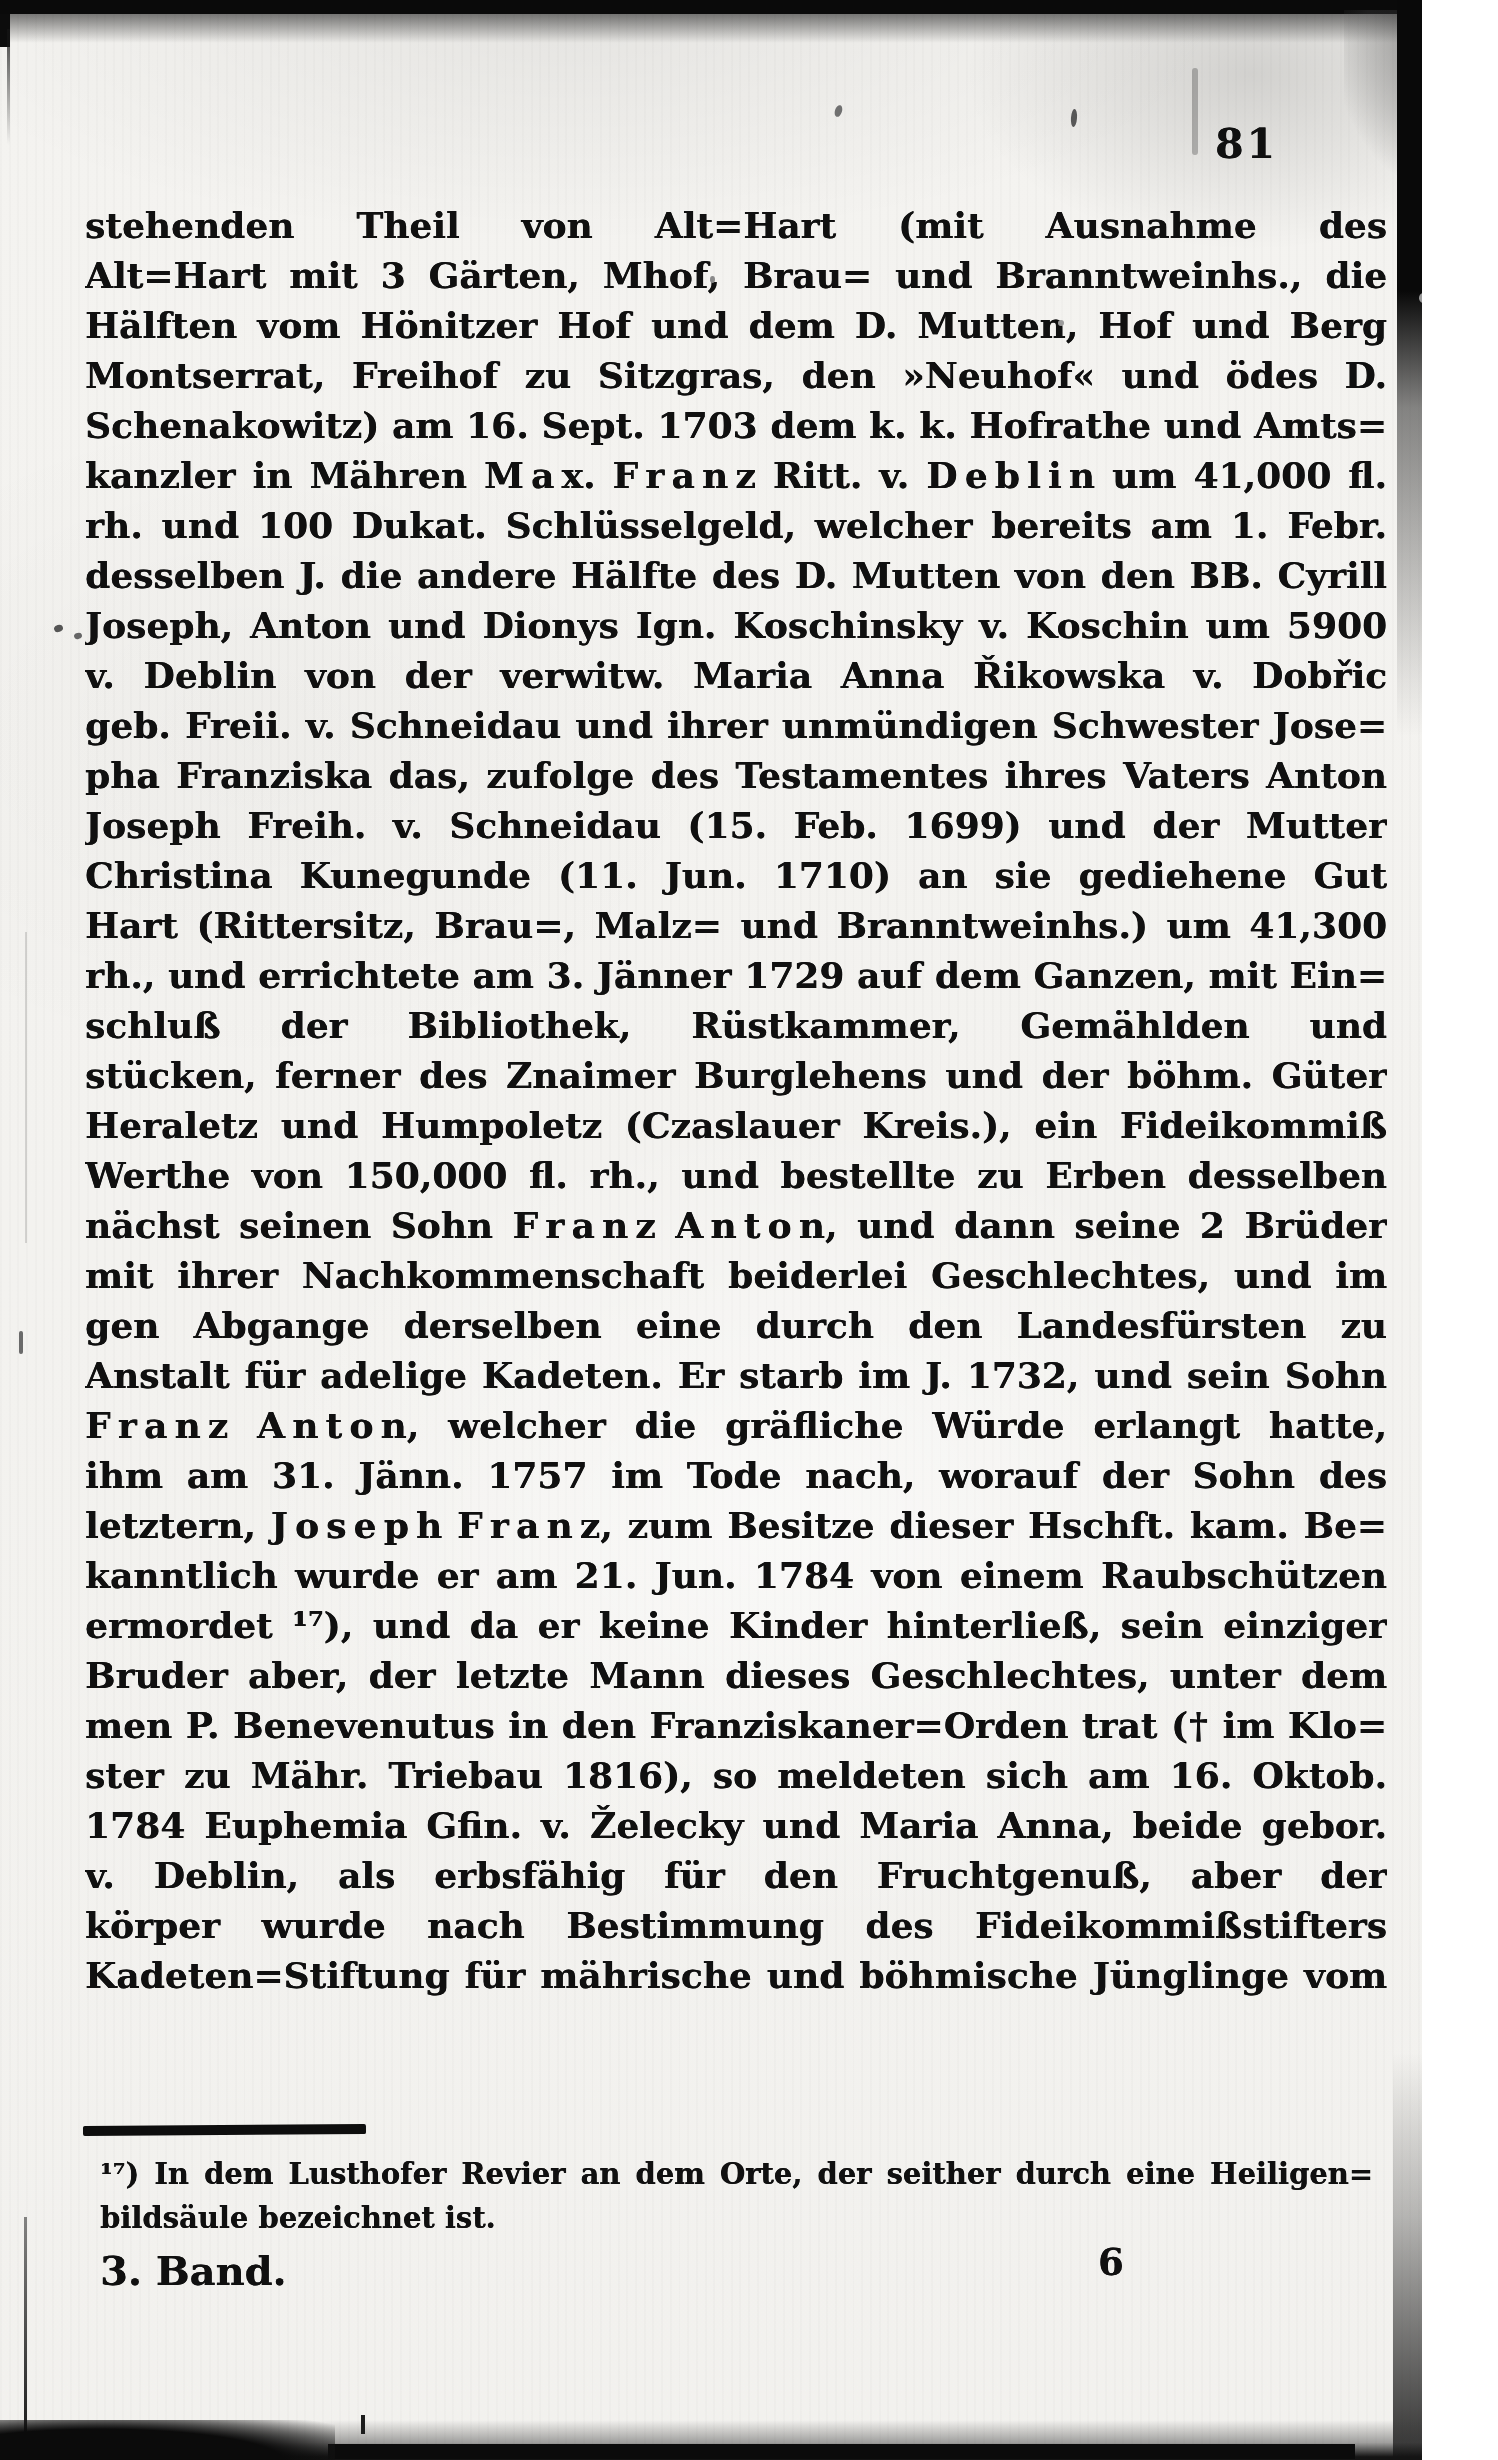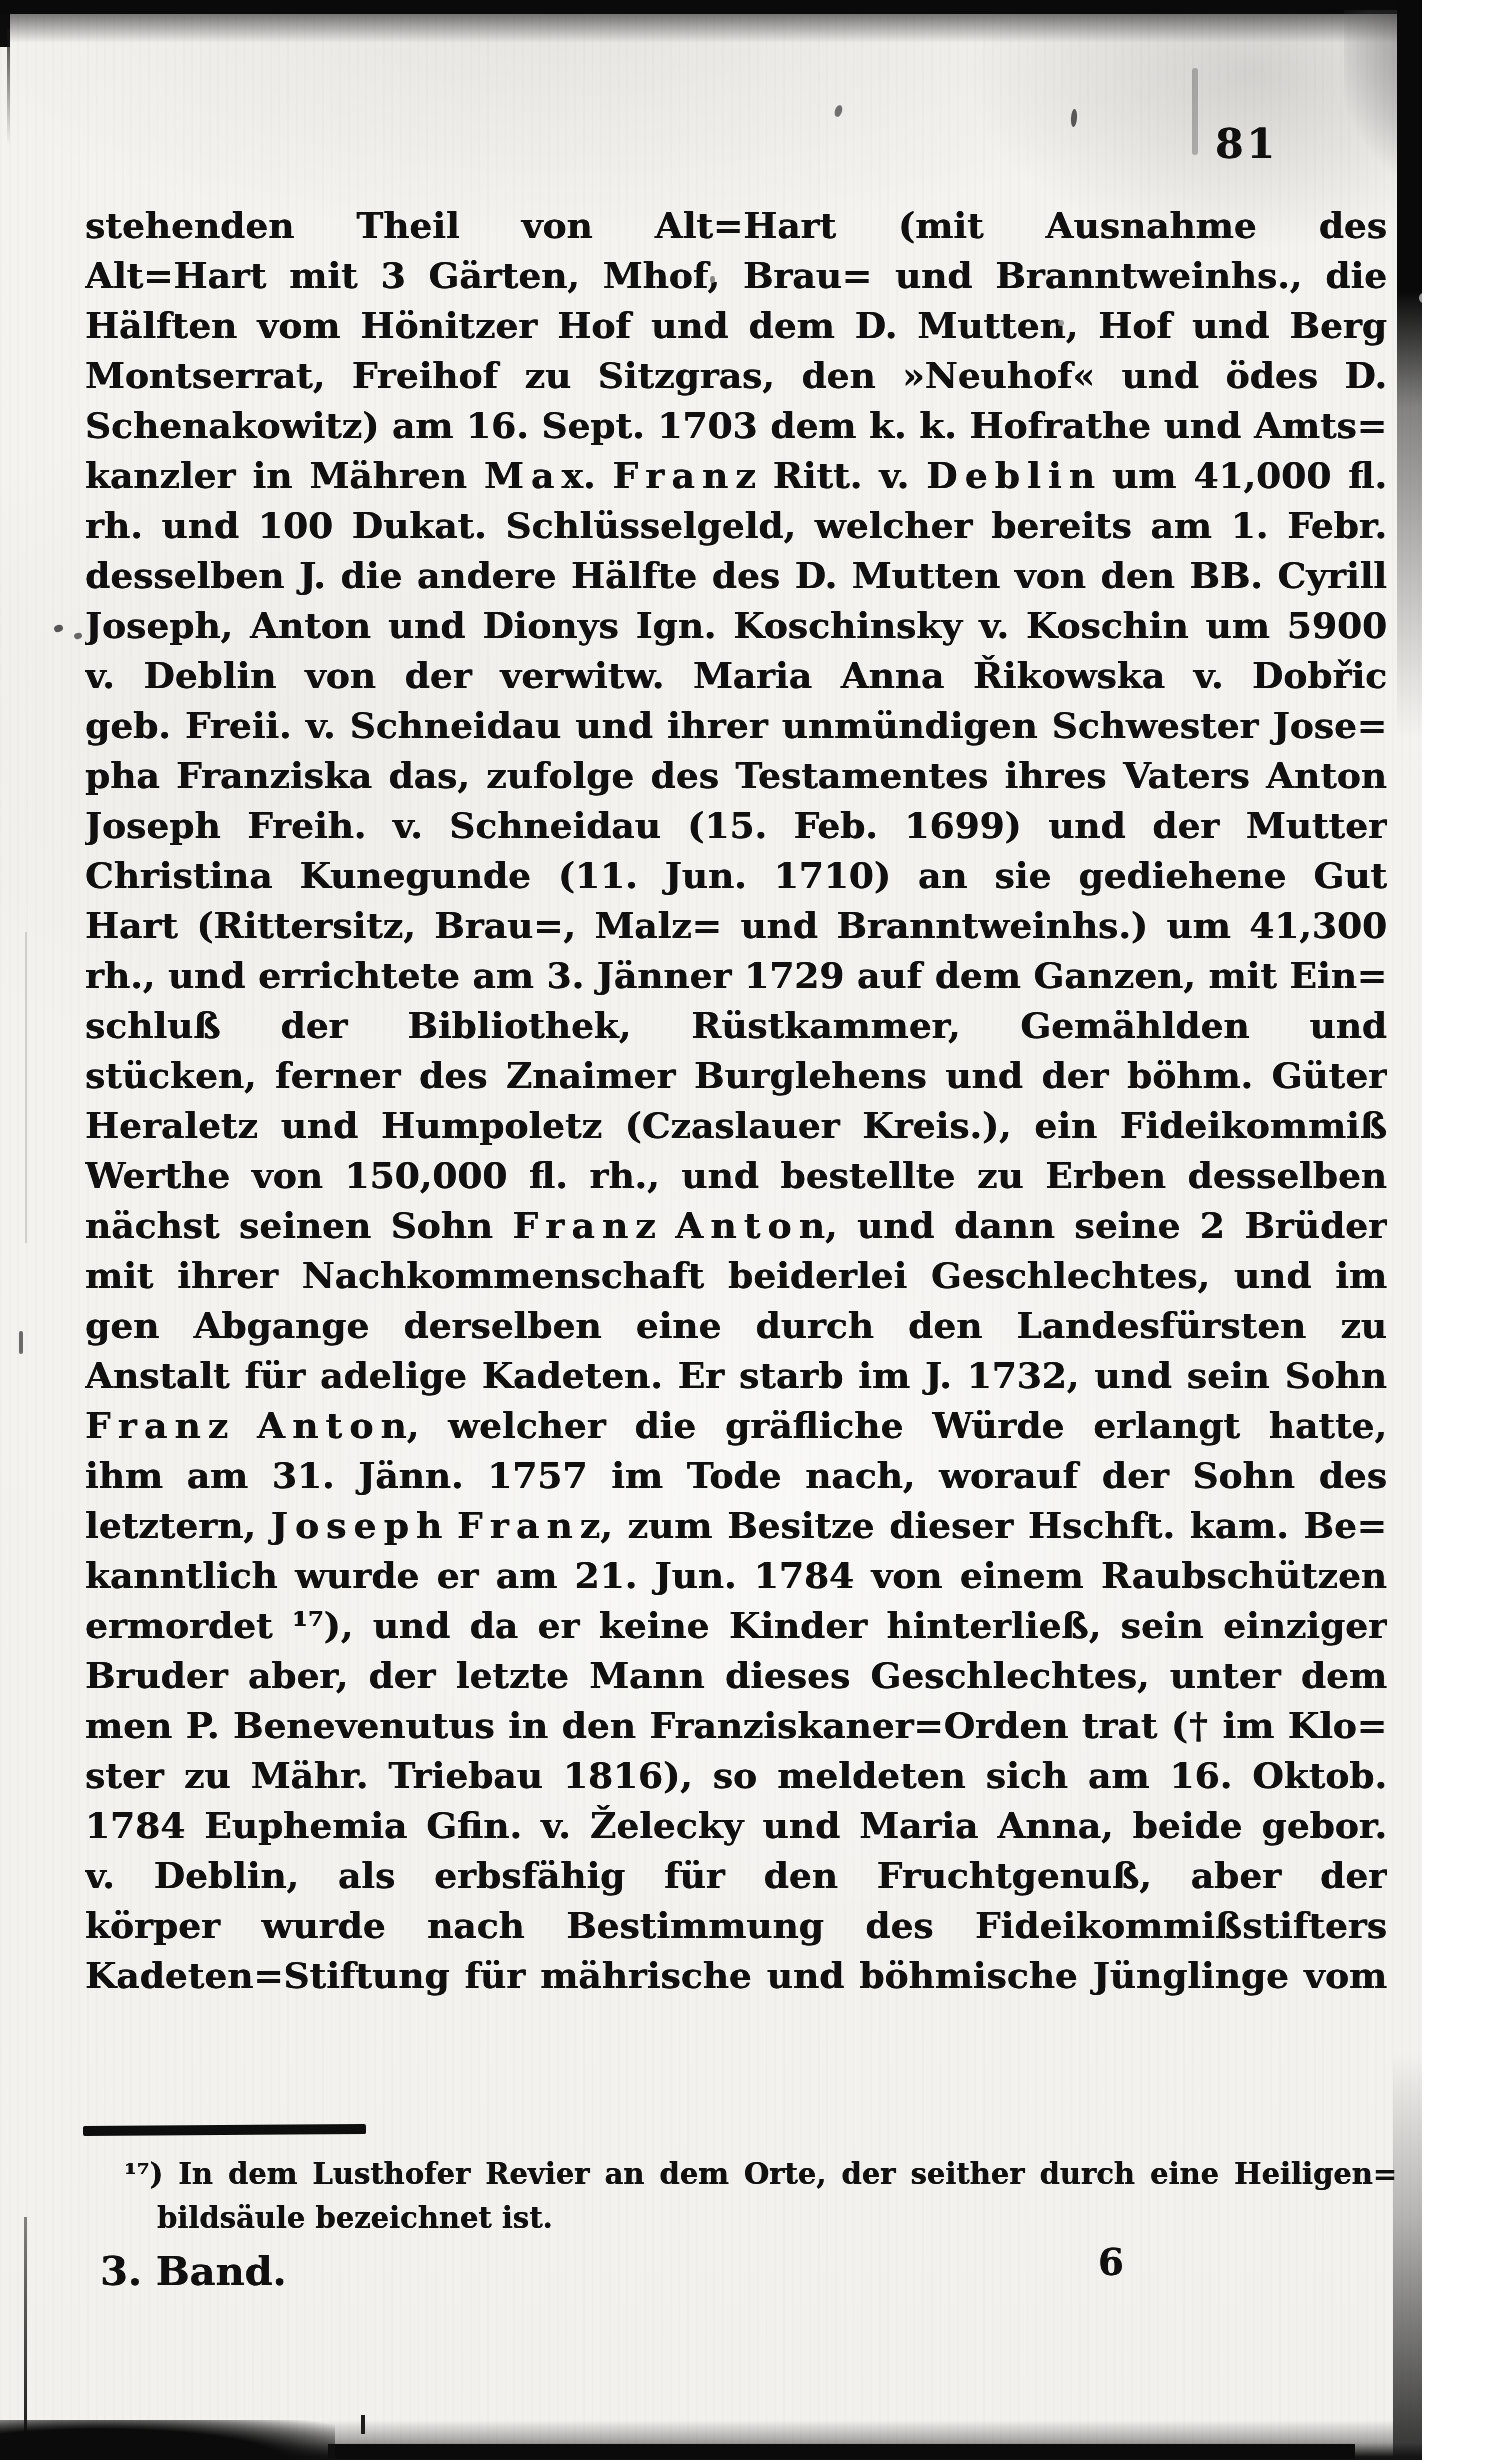--- a/index.html
+++ b/index.html
@@ -32,28 +32,28 @@
     text-align:justify; text-align-last:justify;
     overflow:hidden; white-space:normal;
     text-shadow:0.3px 0 0 currentColor;
   }
   .footnote-rule{
     position:absolute; left:83px; top:2125px;
     width:283px; height:9.7px; background:#0e0e0e;
     border-radius:1.9px; transform:rotate(-0.4deg);
   }
   .footnote{
-    position:absolute; left:124px; top:2152px; width:1273px;
+    position:absolute; left:100px; top:2152px; width:1273px;
   }
   .fn-line{
     height:44px; line-height:44px; font-size:29px;
     overflow:hidden; text-shadow:0.3px 0 0 currentColor;
     text-align:justify; text-align-last:justify;
   }
-  .fn-line:last-child{ text-align-last:left; margin-left:33px; }
+  .fn-line:last-child{ text-align-last:left; }
   .footer-volume{
     position:absolute; left:100px; top:2247px; font-size:40px;
     text-shadow:0.3px 0 0 currentColor;
   }
   .footer-signature{
     position:absolute; left:1098px; top:2240px; font-size:37px;
     text-shadow:0.3px 0 0 currentColor;
   }
   
   .a{position:absolute;}

